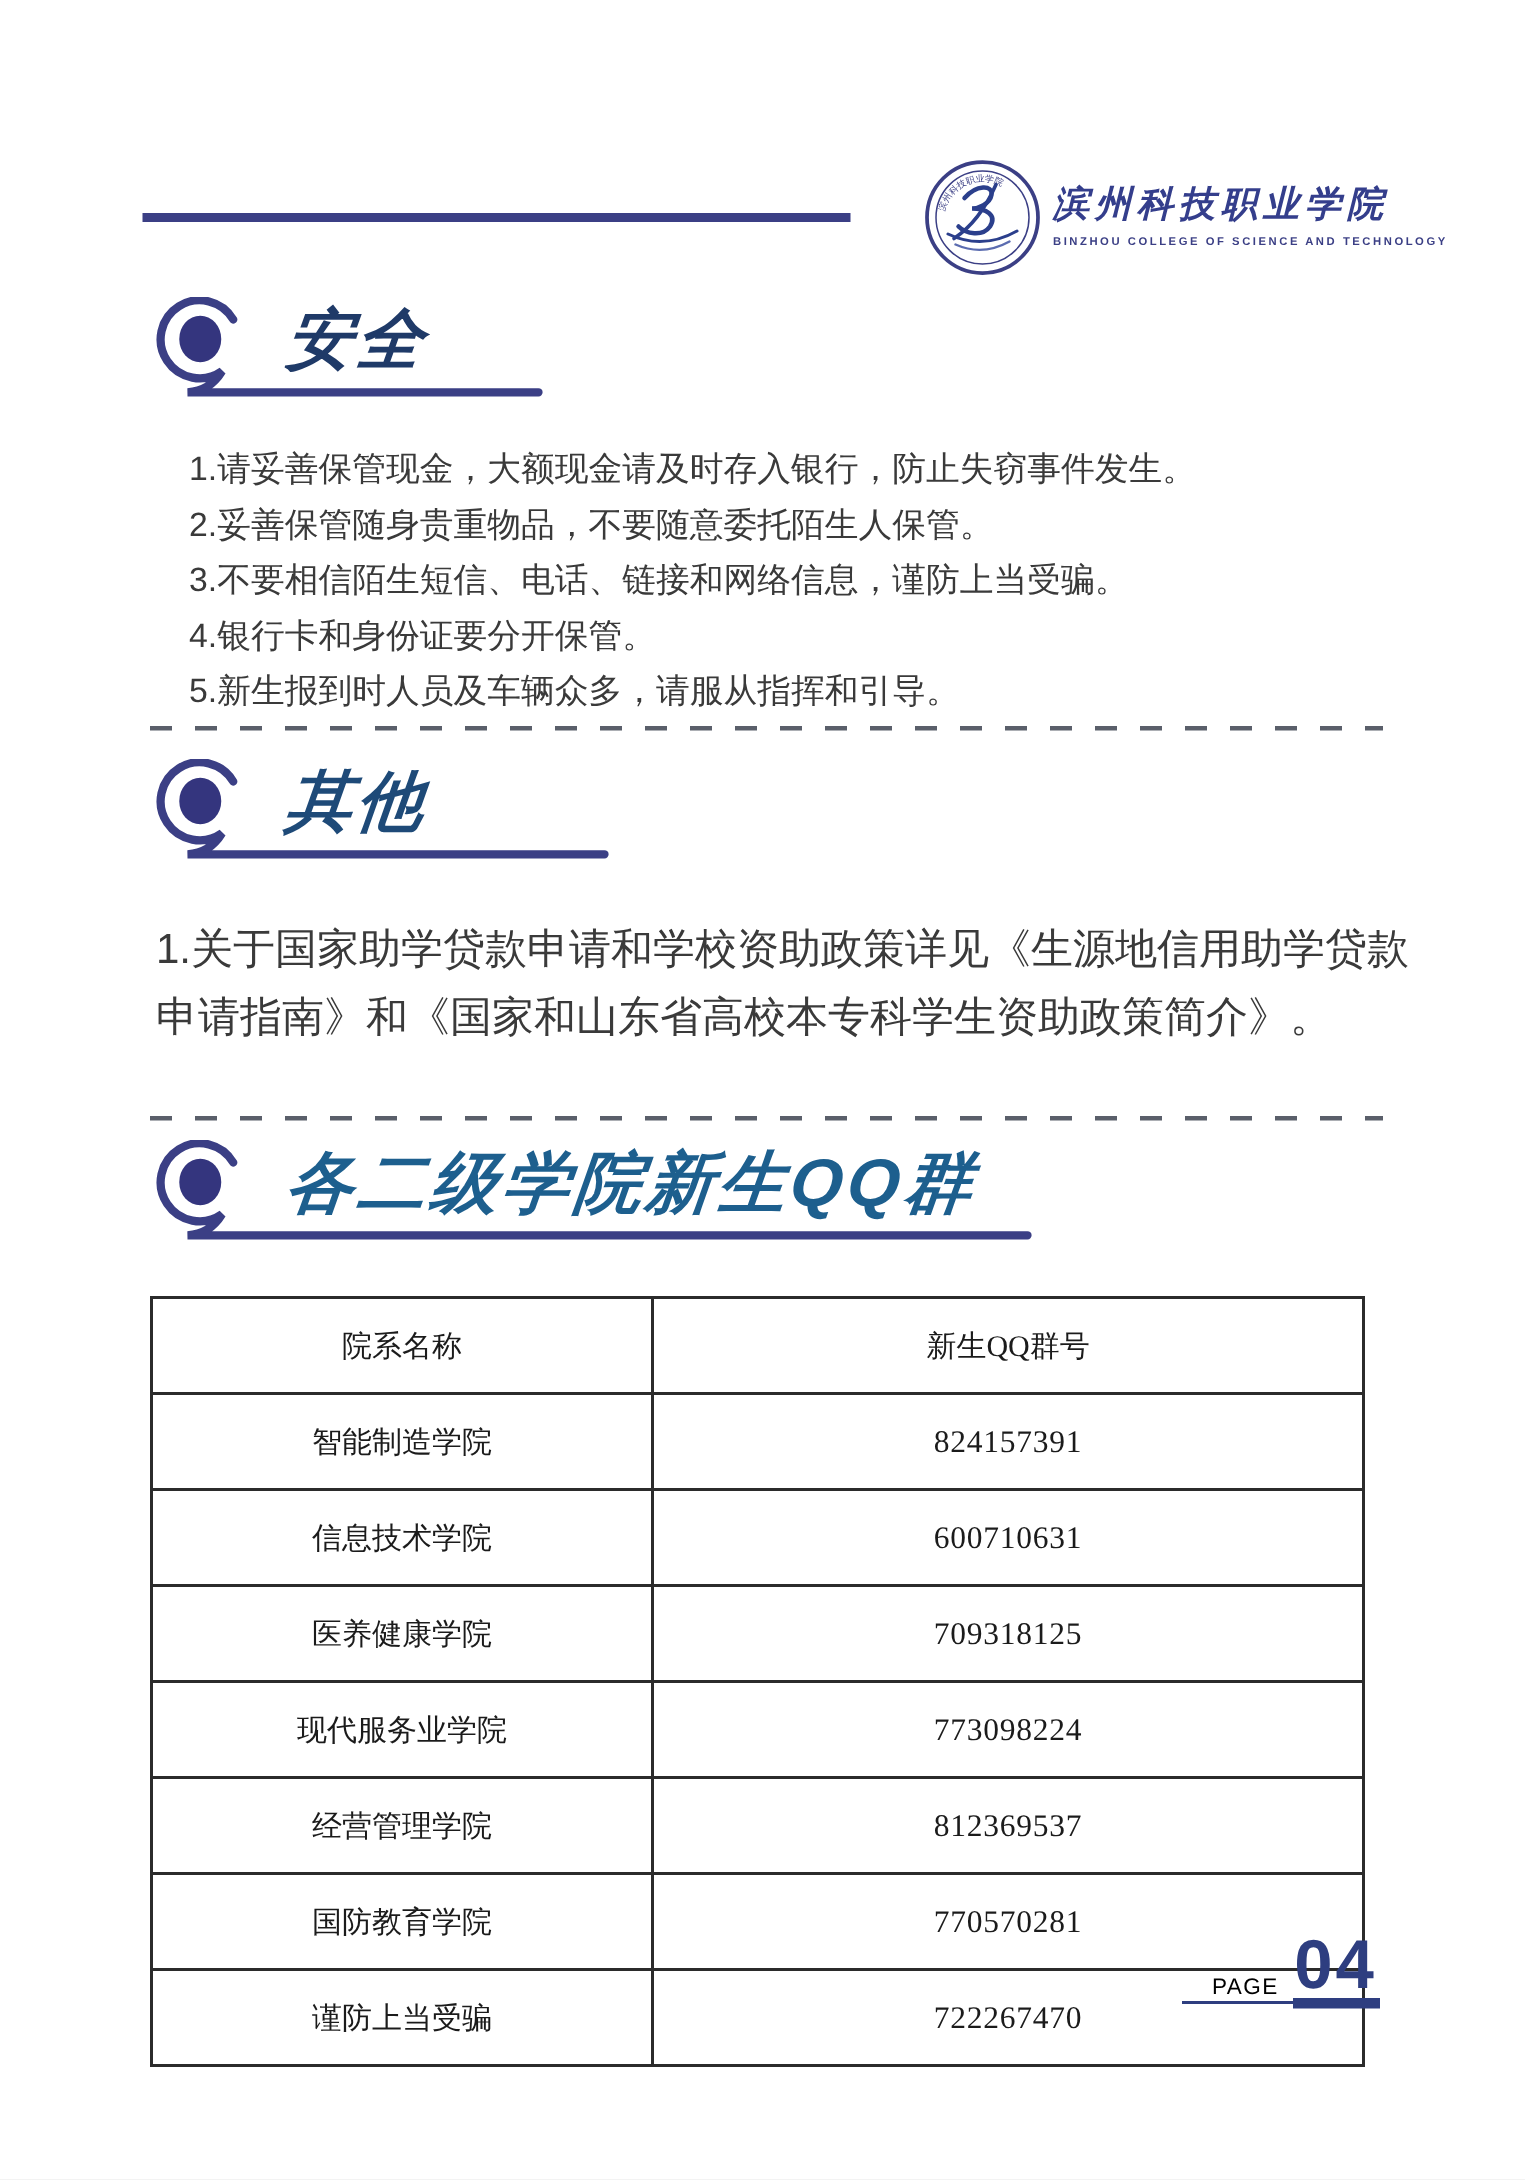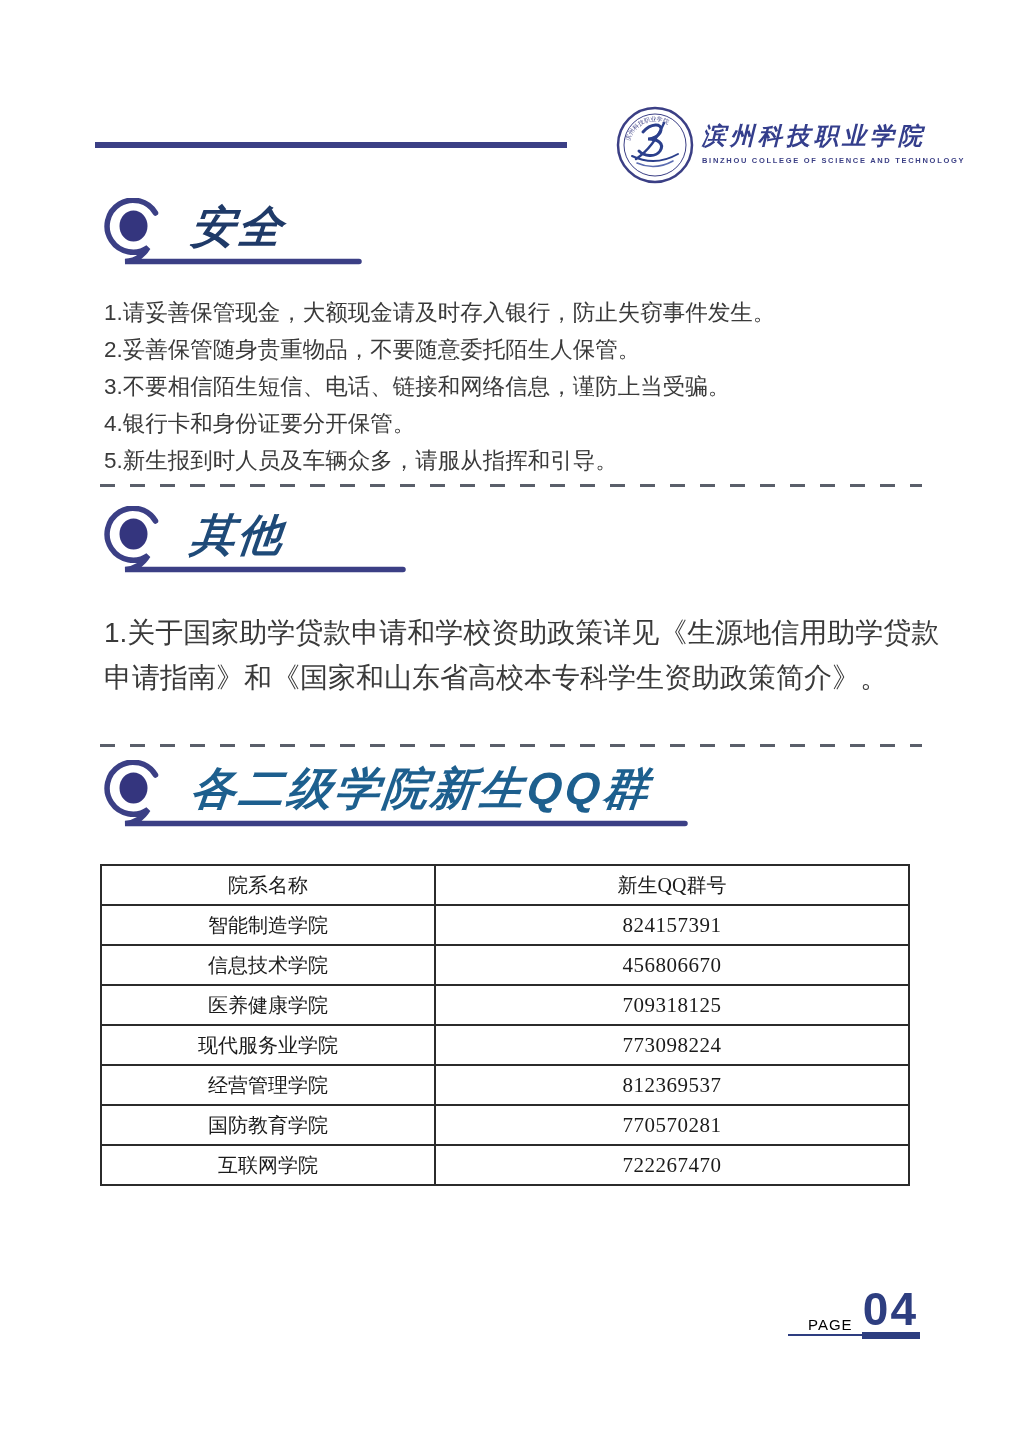--- a/index.html
+++ b/index.html
@@ -33,41 +33,41 @@
   }
   #sec-safety { left:103px; top:198px; width:320px; height:84px; }
   #sec-safety .title { color:#1f3a68; }
   #sec-other  { left:103px; top:506px; width:320px; height:84px; }
   #sec-other .title { color:#1e4a78; }
   #sec-qq     { left:103px; top:760px; width:620px; height:88px; }
   #sec-qq .title { color:#1d5f8e; font-size:45px; }
 
   
   .body-list { position:absolute; left:104px; color:#3a3a3a; }
-  #list-safety { top:294px; width:836px; font-size:22.5px; }
+  #list-safety { top:294px; width:836px; font-size:22.5px;margin-left:22px; }
   #list-safety .item { line-height:37px; }
   #list-other { top:610px; width:836px; font-size:28px; }
   #list-other .item { line-height:45px; }
 
   
   .divider {
     position:absolute; left:100px; width:822px; height:3px;
     background:repeating-linear-gradient(90deg,#5a5f6a 0 15px,transparent 15px 30px);
   }
   #divider-1 { top:484px; }
   #divider-2 { top:744px; }
 
   
   .qq-table {
     position:absolute; left:100px; top:864px; width:810px;
     border-collapse:collapse;
     font-family:"Liberation Serif","DejaVu Serif",serif;
   }
   .qq-table td {
-    border:2px solid #2b2b2b; height:40px; text-align:center;
+    border:2px solid #2b2b2b; height:64px; text-align:center;
     vertical-align:middle; font-size:20px; color:#1b1b1b;
   }
   .qq-table .col-name { width:335px; }
   .qq-table .col-qq { width:475px; }
   .qq-table .num { font-size:21px; letter-spacing:0.5px; }
 
   
   .footer { position:absolute; left:788px; top:1286px; width:132px; height:58px; }
   .footer .page-label {
     position:absolute; left:20px; bottom:11px; font-size:15px; letter-spacing:1px;
@@ -150,40 +150,40 @@
       <tr>
         <td class="col-name">院系名称</td>
         <td class="col-qq">新生QQ群号</td>
       </tr>
       <tr>
         <td>智能制造学院</td>
         <td class="num">824157391</td>
       </tr>
       <tr>
         <td>信息技术学院</td>
-        <td class="num">456806670</td>
+        <td class="num">600710631</td>
       </tr>
       <tr>
         <td>医养健康学院</td>
         <td class="num">709318125</td>
       </tr>
       <tr>
         <td>现代服务业学院</td>
         <td class="num">773098224</td>
       </tr>
       <tr>
         <td>经营管理学院</td>
         <td class="num">812369537</td>
       </tr>
       <tr>
         <td>国防教育学院</td>
         <td class="num">770570281</td>
       </tr>
       <tr>
-        <td>互联网学院</td>
+        <td>谨防上当受骗</td>
         <td class="num">722267470</td>
       </tr>
     </tbody>
   </table>
 
   <div class="footer">
     <span class="page-label">PAGE</span>
     <span class="page-number">04</span>
     <div class="thin-rule"></div>
     <div class="thick-rule"></div>

